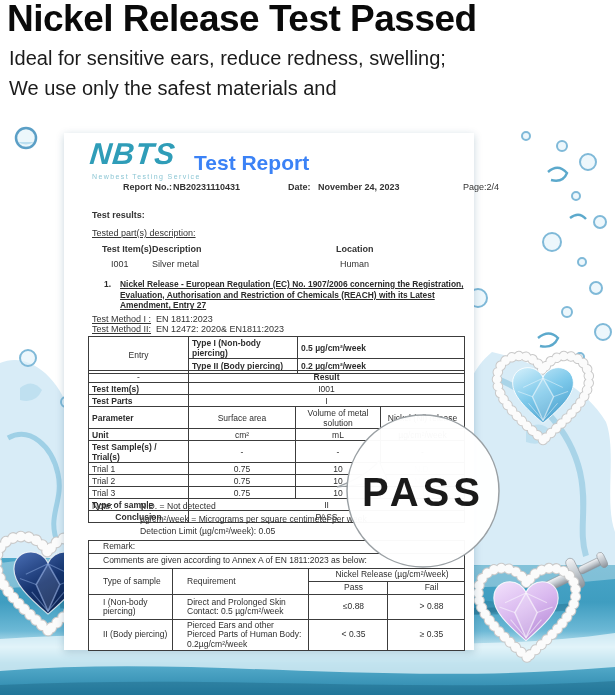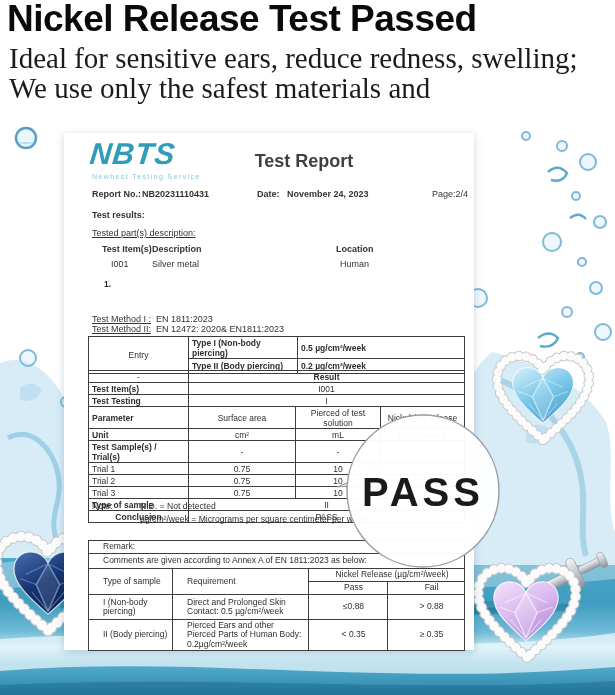--- a/index.html
+++ b/index.html
@@ -1,38 +1,38 @@
 <!DOCTYPE html>
 <html><head>
 <meta charset="utf-8">
 <style>
   html,body{margin:0;padding:0;}
   body{width:615px;height:695px;position:relative;overflow:hidden;background:#fff;
        font-family:"Liberation Sans",sans-serif;}
   .abs{position:absolute;}
   
   .main-title{left:7px;top:-2px;font-size:37px;font-weight:900;letter-spacing:-.5px;color:#0a0a0a;white-space:nowrap;}
-  .subtitle{left:9px;top:44px;font-family:Liberation Serif, serif;font-size:29px;line-height:29.5px;color:#1b1b1b;}
+  .subtitle{left:9px;top:44px;font-family:Liberation Sans, sans-serif;font-size:20px;line-height:29.5px;color:#1b1b1b;}
   
   .water{left:0;top:535px;width:615px;height:160px;z-index:1;
     background:linear-gradient(180deg,#8ecbe2 0%,#4aa6c8 16%,#3f9dc0 42%,#6db9d6 60%,#c7e6f1 70%,#57adcc 80%,#2a86ab 100%);}
   .decor{z-index:2;}
   .earring{z-index:3;}
   .paper{left:64px;top:133px;width:410px;height:517px;background:#fff;z-index:4;
          box-shadow:0 2px 8px rgba(10,70,100,.22);font-size:9px;color:#333;}
   .stamp{z-index:5;}
   
   .paper .abs{position:absolute;}
   .logo-name{left:26px;top:4px;font-size:30px;font-weight:900;font-style:italic;color:#2f9db8;letter-spacing:1px;transform:skewX(-6deg);}
   .logo-tag{left:28px;top:40px;font-size:7px;letter-spacing:1.4px;color:#8cc6d4;}
-  .rep-title{left:130px;top:18px;width:220px;text-align:center;font-size:18px;font-weight:bold;color:#404040;}
+  .rep-title{left:130px;top:18px;width:220px;text-align:left;font-size:21px;font-weight:bold;color:#3b82f6;}
   .b{font-weight:bold;}
   .u{text-decoration:underline;}
   .c{text-align:center;}
-  .meta{top:56px;}
+  .meta{top:49px;margin-left:31px;}
   .small{font-size:9px;}
   table{border-collapse:collapse;table-layout:fixed;}
   td{border:1px solid #3c3c3c;font-size:8.5px;padding:.5px 3px;color:#2e2e2e;overflow:hidden;}
   .limit-t td{height:13px;}
   .result-t td{height:9px;line-height:10px;}
   .remark-t td{line-height:9.5px;padding-left:14px;}
   .nd{color:#b8bec2;}
   .reg{font-size:8.4px;font-weight:bold;line-height:10.6px;color:#2b2b2b;}
   .note-line{font-size:8.6px;line-height:12.6px;color:#2e2e2e;}
 </style>
@@ -178,20 +178,21 @@
 
   <span class="abs u small" style="left:28px;top:95px">Tested part(s) description:</span>
   <span class="abs b small" style="left:38px;top:111px">Test Item(s)</span>
   <span class="abs b small" style="left:88px;top:111px">Description</span>
   <span class="abs b small" style="left:272px;top:111px">Location</span>
   <span class="abs small" style="left:47px;top:126px">I001</span>
   <span class="abs small" style="left:88px;top:126px">Silver metal</span>
   <span class="abs small" style="left:276px;top:126px">Human</span>
 
   <span class="abs reg" style="left:40px;top:146px">1.</span>
+  <div class="abs reg u" style="left:56px;top:146px;width:352px">Nickel Release - European Regulation (EC) No. 1907/2006 concerning the Registration, Evaluation, Authorisation and Restriction of Chemicals (REACH) with its Latest Amendment, Entry 27</div>
 
   <span class="abs u small" style="left:28px;top:181px">Test Method I :</span>
   <span class="abs small" style="left:92px;top:181px">EN 1811:2023</span>
   <span class="abs u small" style="left:28px;top:191px">Test Method II:</span>
   <span class="abs small" style="left:92px;top:191px">EN 12472: 2020&amp; EN1811:2023</span>
 
   <table class="abs limit-t" style="left:24px;top:203px;width:376px">
     <colgroup>
         <col style="width:100px">
         <col style="width:109px">
@@ -220,27 +221,27 @@
     <tbody>
         <tr>
       <td class="c">-</td>
       <td colspan="3" class="c b">Result</td>
     </tr>
     <tr>
       <td class="b">Test Item(s)</td>
       <td colspan="3" class="c">I001</td>
     </tr>
     <tr>
-      <td class="b">Test Testing</td>
+      <td class="b">Test Parts</td>
       <td colspan="3" class="c">I</td>
     </tr>
     <tr>
       <td class="b">Parameter</td>
       <td class="c">Surface area</td>
-      <td class="c">Pierced of test solution</td>
+      <td class="c">Volume of metal solution</td>
       <td class="c">Nickel (Ni) release</td>
     </tr>
     <tr>
       <td class="b">Unit</td>
       <td class="c">cm²</td>
       <td class="c">mL</td>
       <td class="c">µg/cm²/week</td>
     </tr>
     <tr>
       <td class="b">Test Sample(s) / Trial(s)</td>
@@ -274,20 +275,21 @@
       <td class="b c">Conclusion</td>
       <td colspan="3" class="c">PASS</td>
     </tr>
   </tbody>
     </table>
 
   <span class="abs note-line" style="left:28px;top:367px">Note:</span>
   <div class="abs" style="left:76px;top:367px">
     <div class="note-line">N.D. = Not detected</div>
     <div class="note-line">µg/cm²/week = Micrograms per square centimeter per week</div>
+    <div class="note-line">Detection Limit (µg/cm²/week): 0.05</div>
   </div>
 
   <table class="abs remark-t" style="left:24px;top:407px;width:376px">
     <colgroup>
         <col style="width:84px">
         <col style="width:136px">
         <col style="width:79px">
         <col style="width:77px">
       </colgroup>
     <tbody>

